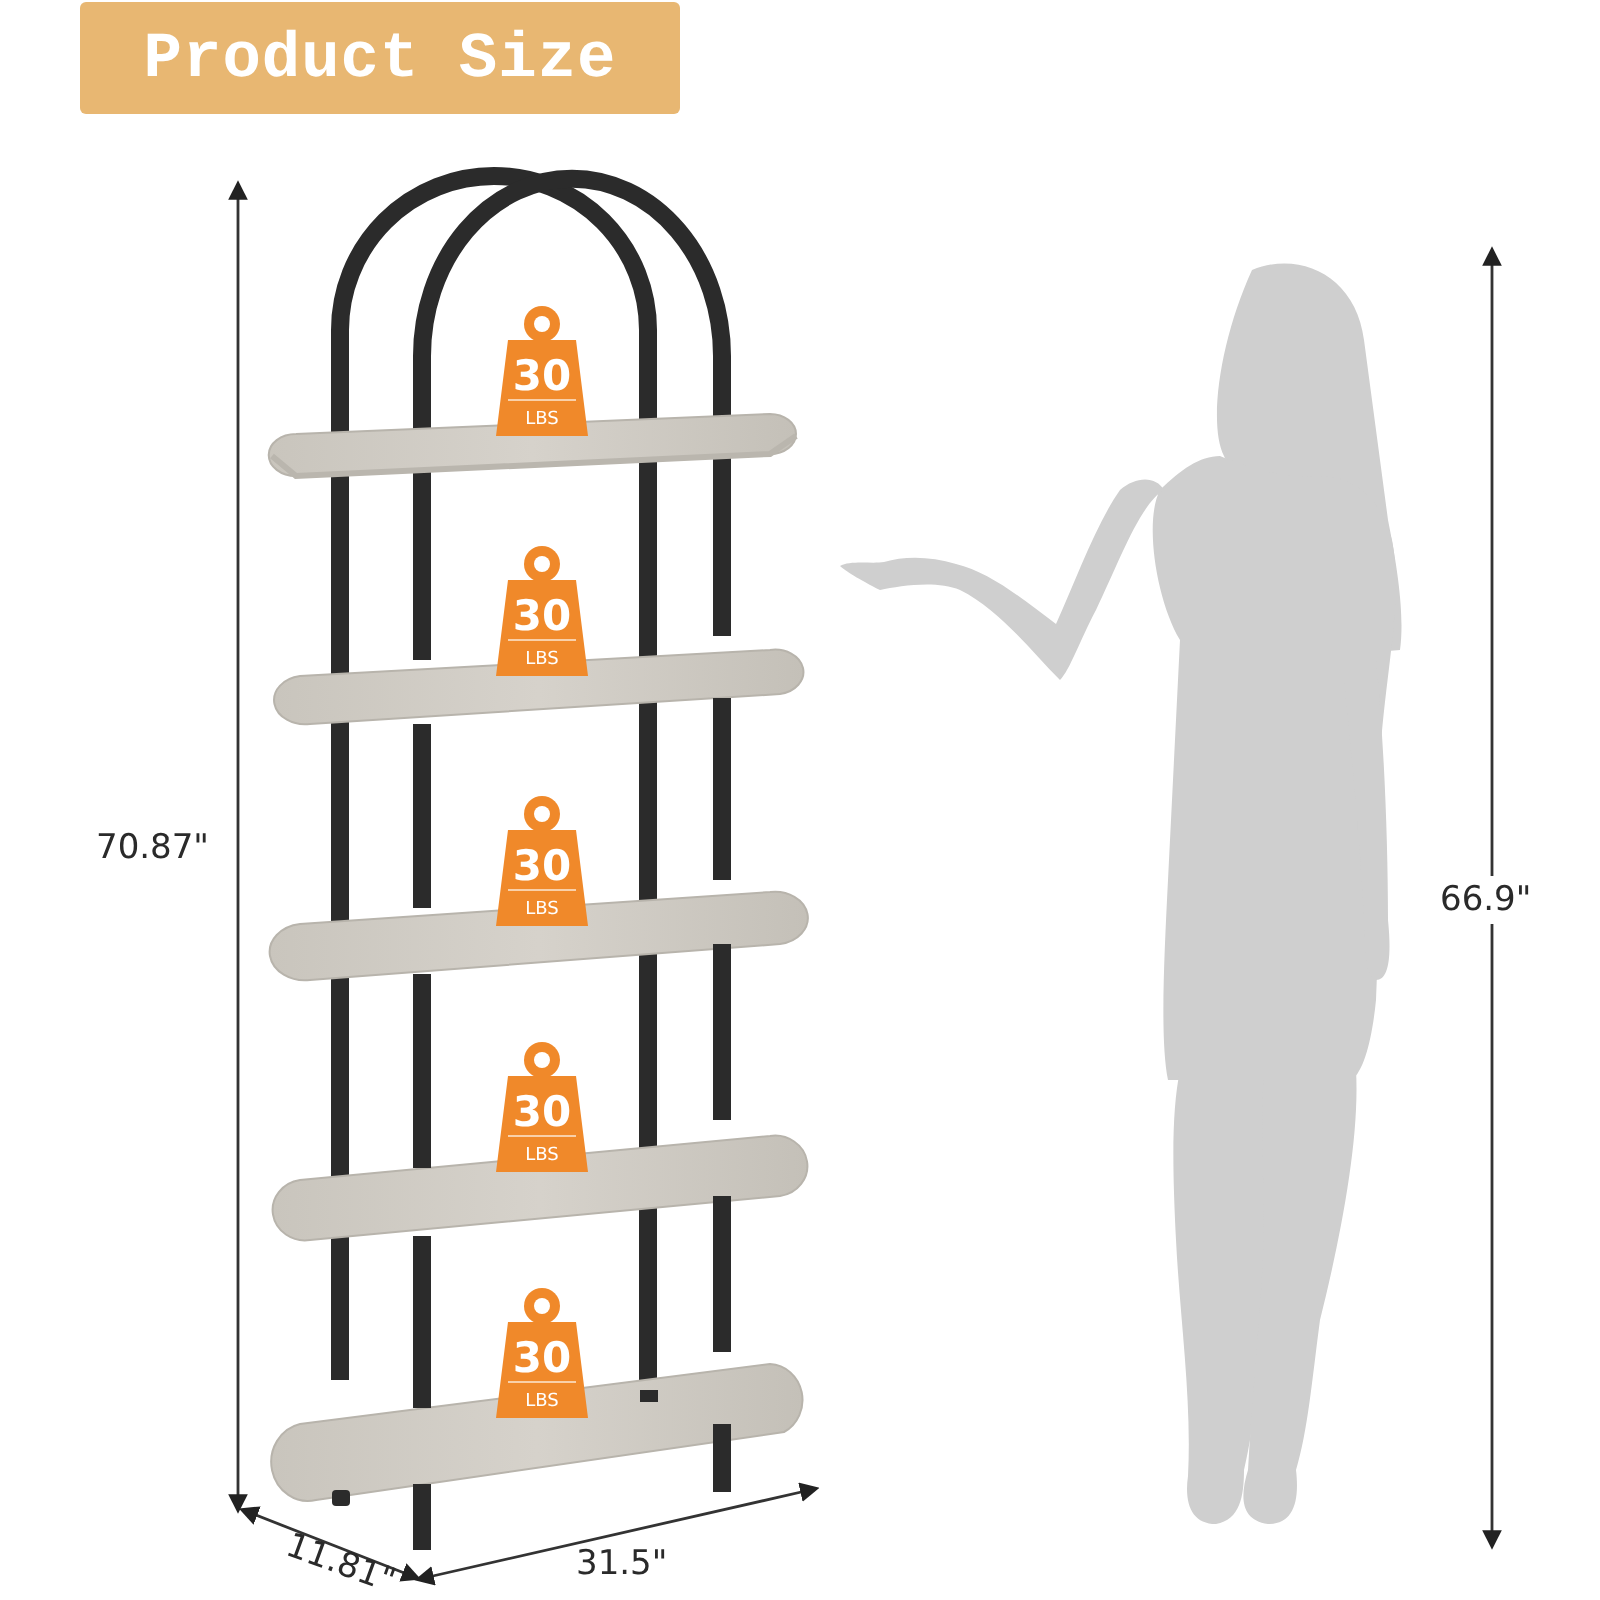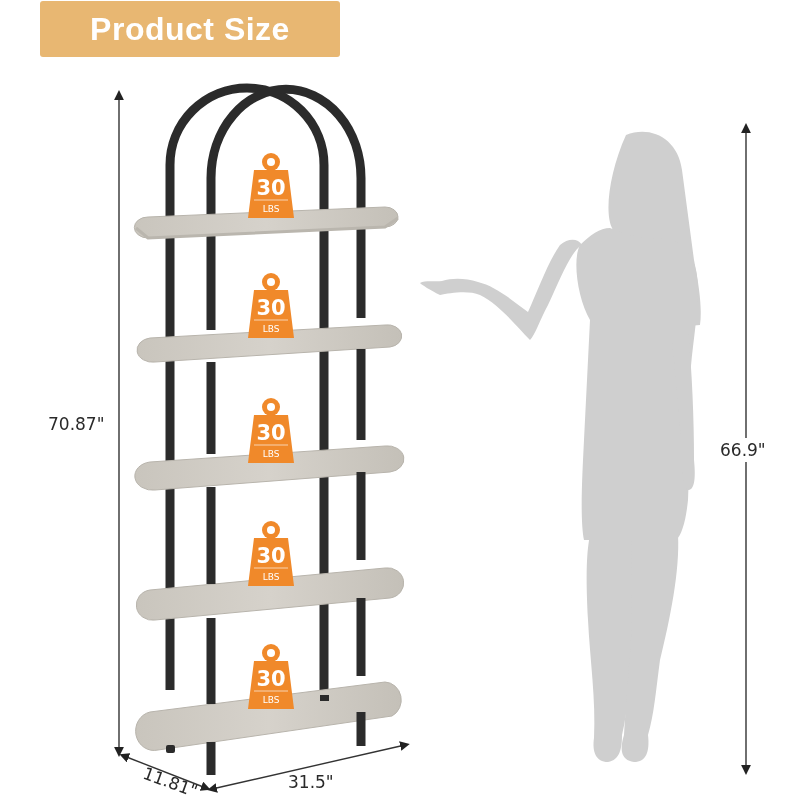--- a/index.html
+++ b/index.html
@@ -7,21 +7,21 @@
       width: 800px; height: 800px; background: #ffffff;
       position: relative; overflow: hidden;
       font-family: "DejaVu Sans", sans-serif;
     }
     .title-banner {
       position: absolute; left: 40px; top: 1px; width: 300px; height: 56px;
       background: #e8b772; border-radius: 3px;
       display: flex; align-items: center; justify-content: center;
     }
     .title-text {
-      color: #ffffff; font-family: Liberation Sans, sans-serif; font-weight: bold;
+      color: #ffffff; font-family: Liberation Mono, monospace; font-weight: bold;
       font-size: 32px; letter-spacing: 0.5px;
     }
     svg.scene { position: absolute; left: 0; top: 0; }
     .dim-label {
       position: absolute; font-family: "DejaVu Sans", sans-serif;
       font-size: 17px; color: #2a2a2a; background: #fff; line-height: 20px;
       padding: 2px 0;
     }
     .badge-text-num {
       font-family: "DejaVu Sans", sans-serif; font-weight: bold; font-size: 21px; fill: #ffffff;

